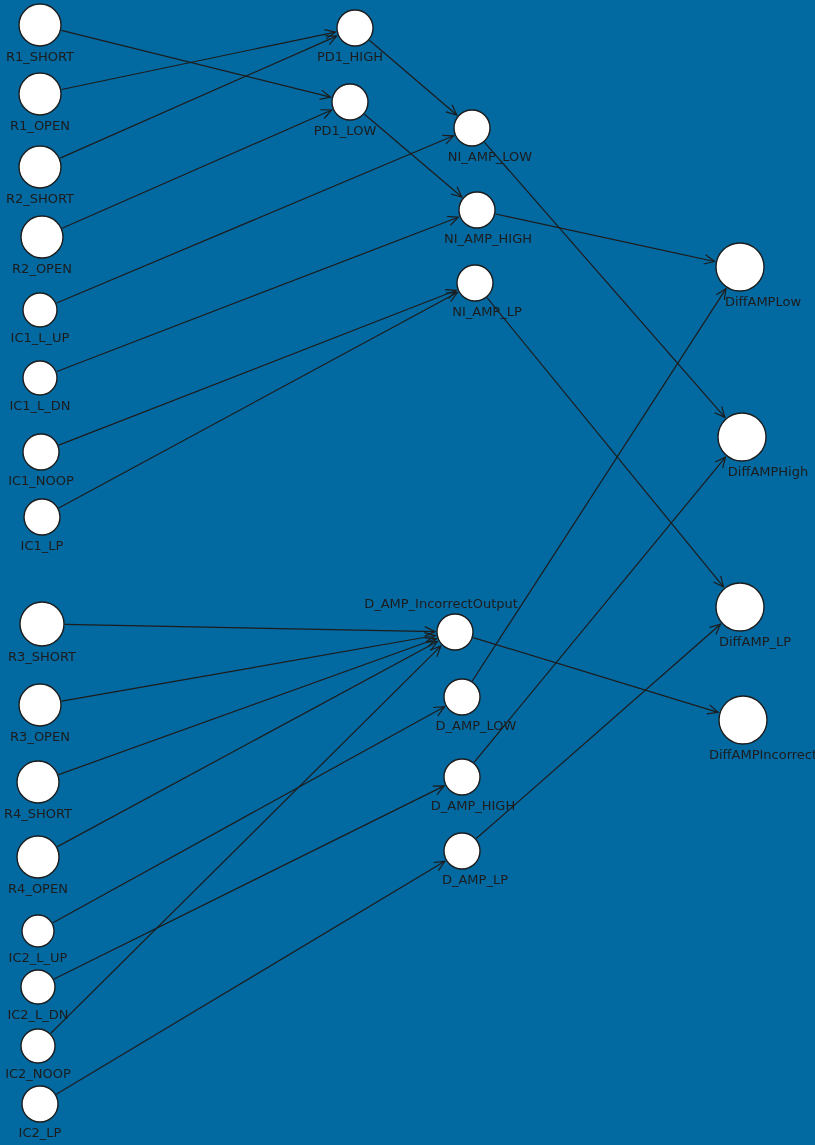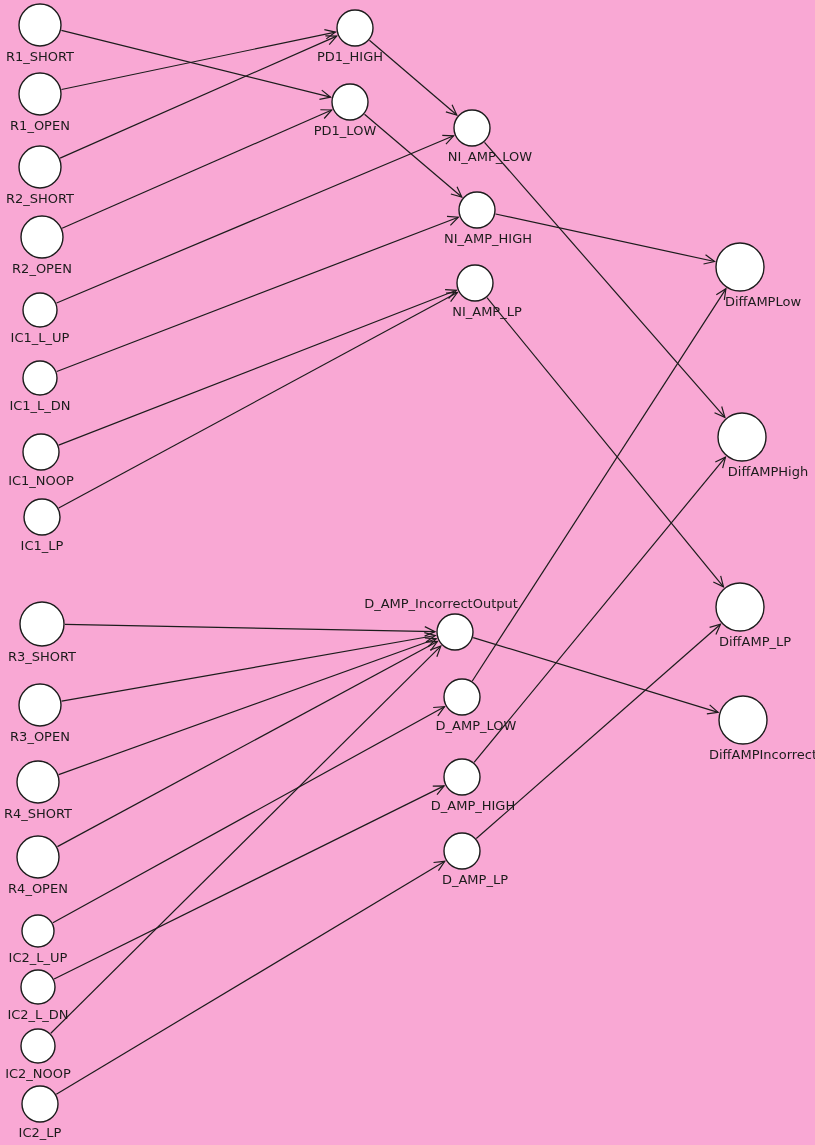--- a/index.html
+++ b/index.html
@@ -5,21 +5,21 @@
   html, body {
     margin: 0;
     padding: 0;
     background: #ffffff;
     font-family: "DejaVu Sans", sans-serif;
   }
   .canvas {
     position: relative;
     width: 815px;
     height: 1145px;
-    background: #f9a8d4;
+    background: #0369a1;
     overflow: hidden;
   }
   svg { display: block; }
   .node-label {
     font-family: "DejaVu Sans", "Liberation Sans", sans-serif;
     font-size: 13px;
     fill: #1c1c1c;
   }
   .edge-line {
     stroke-width: 1.2px;

